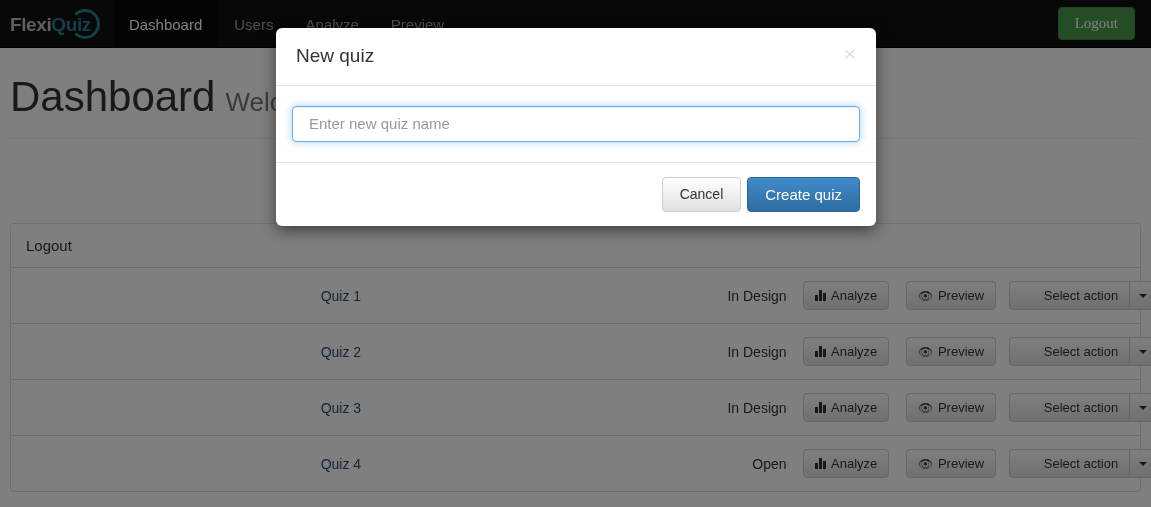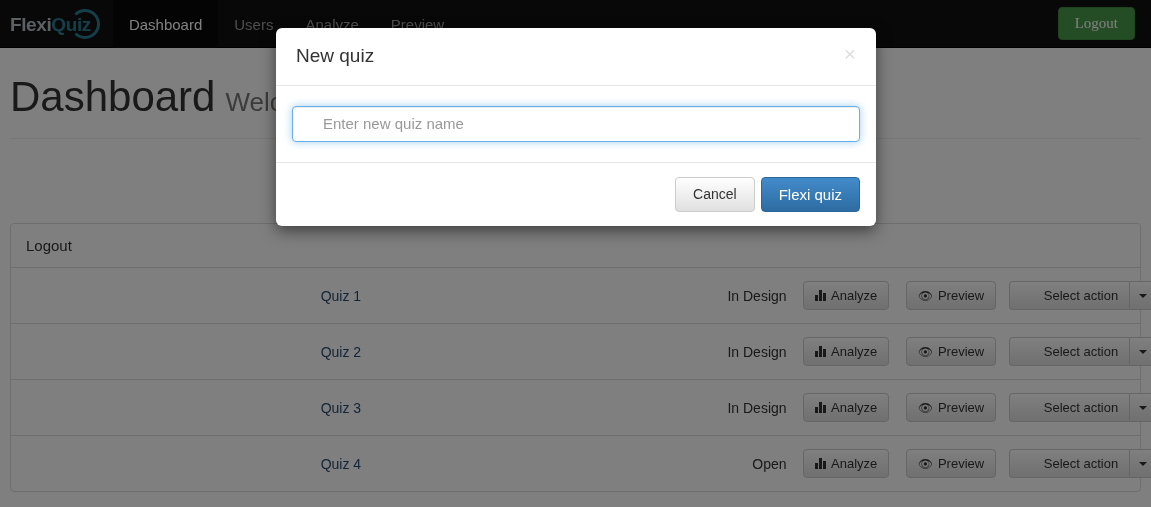--- a/index.html
+++ b/index.html
@@ -242,21 +242,21 @@
     cursor: pointer;
     padding: 0;
     font-family: inherit;
     opacity: .45;
   }
   .modal-body { padding: 20px 16px; }
   .form-control {
     width: 100%;
     font-size: 15px;
     color: #555;
-    padding: 8px 30px;
+    padding: 8px 16px;
     height: 36px;
     border: 1px solid #66afe9;
     border-radius: 4px;
     outline: none;
     box-shadow: 0 1px 1px rgba(0,0,0,.075) inset, 0 0 8px rgba(102,175,233,.6);
     font-family: inherit;
     background: #fff;
   }
   .form-control::placeholder { color: #999999; }
   .modal-footer {
@@ -462,15 +462,15 @@
 <div class="modal">
   <div class="modal-header">
     <h4 class="modal-title">New quiz</h4>
     <button class="modal-close">×</button>
   </div>
   <div class="modal-body">
     <input class="form-control" type="text" placeholder="Enter new quiz name" style="">
   </div>
   <div class="modal-footer">
     <button class="btn-cancel">Cancel</button>
-    <button class="btn-primary">Flexi quiz</button>
+    <button class="btn-primary">Create quiz</button>
   </div>
 </div>
 
 </body></html>

